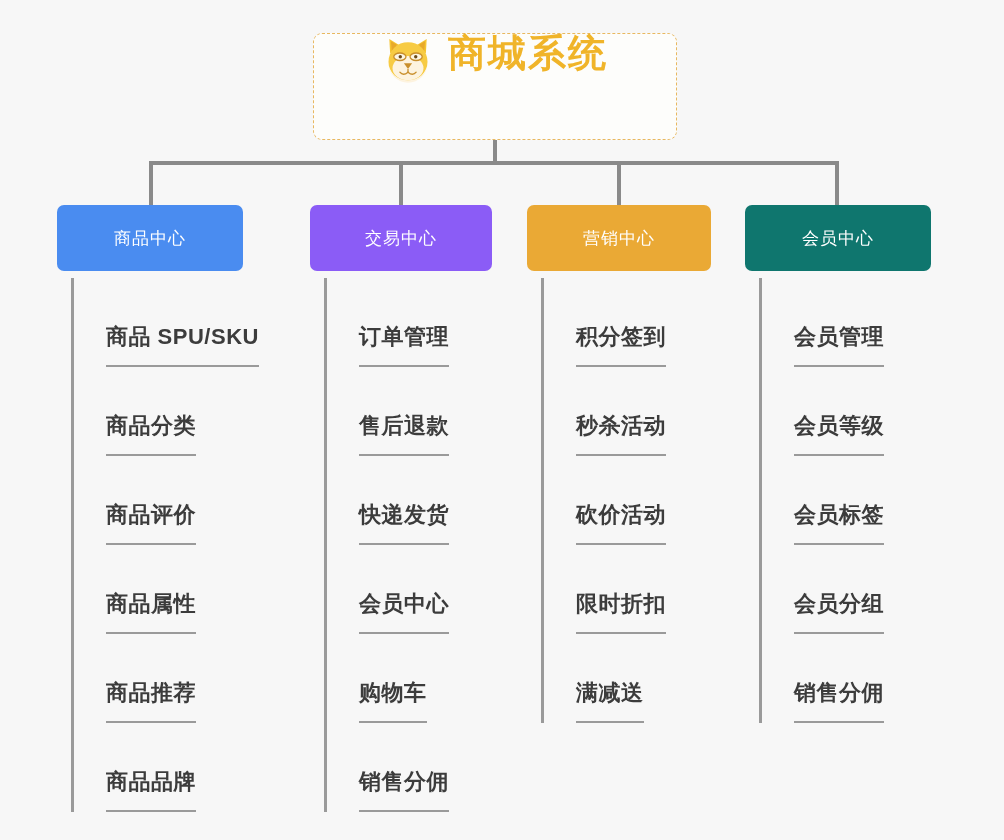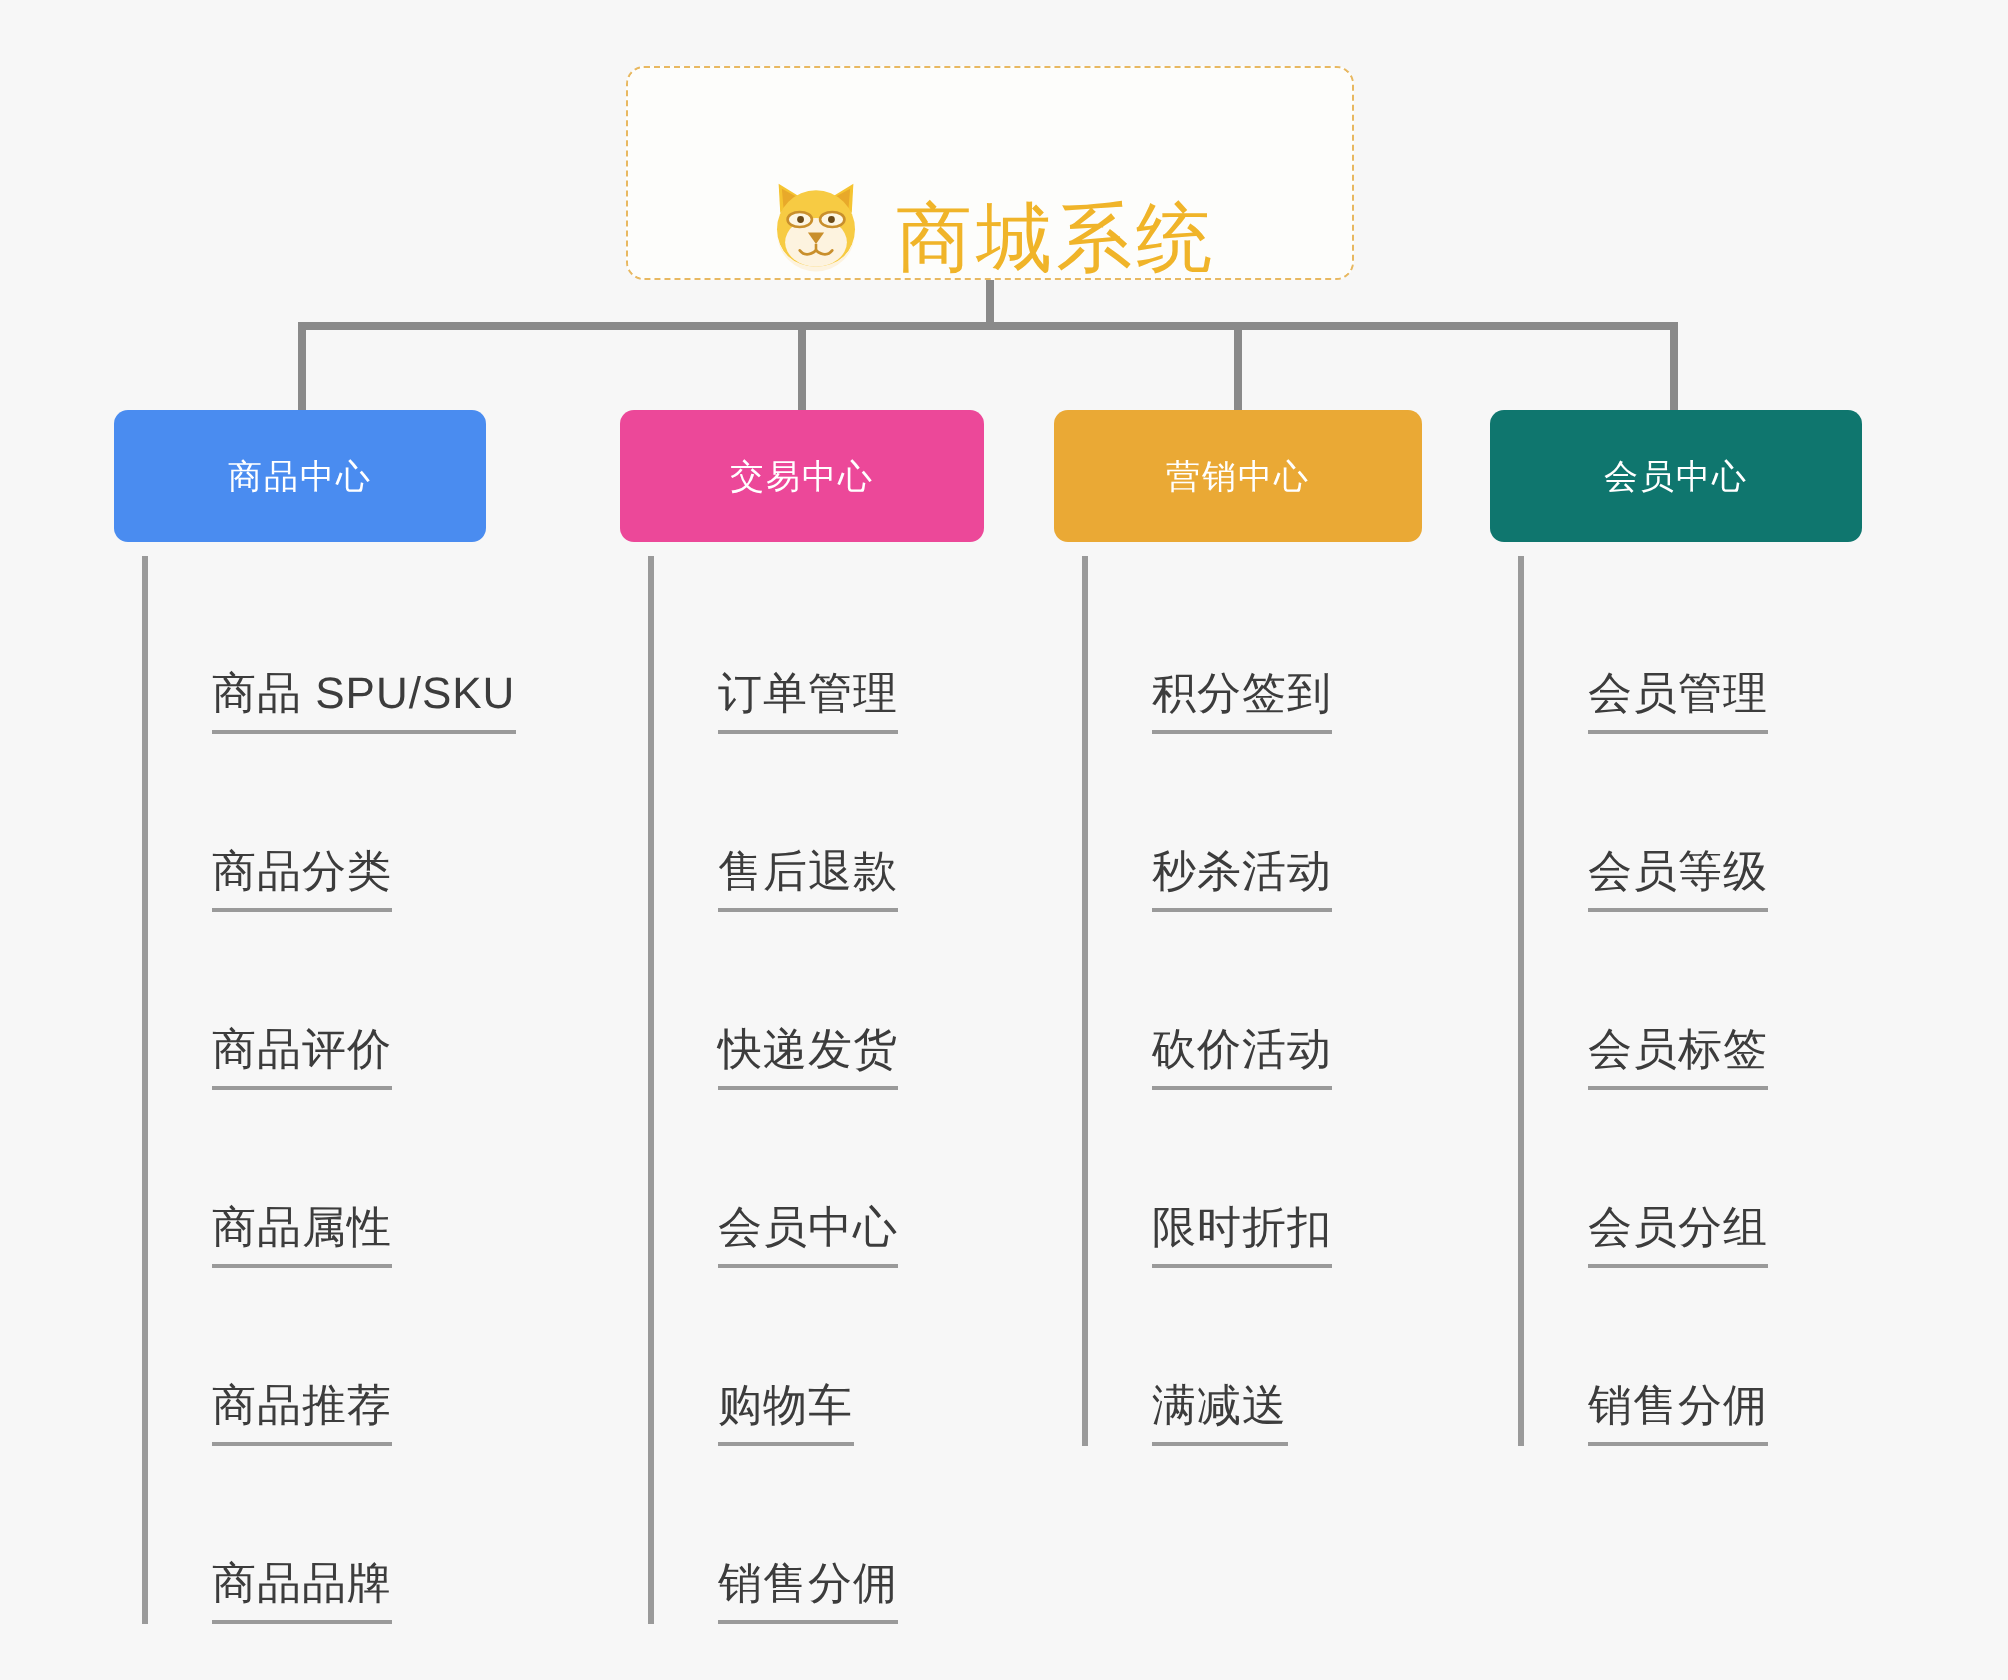--- a/index.html
+++ b/index.html
@@ -26,23 +26,24 @@
     position: absolute;
     left: 313px;
     top: 33px;
     width: 364px;
     height: 107px;
     box-sizing: border-box;
     background: #fdfdfb;
     border: 1px dashed #e8b860;
     border-radius: 9px;
     display: flex;
-    align-items: flex-end;
+    align-items: flex-start;
     justify-content: center;
     gap: 14px;
+    font-weight: bold;
   }
   .root-title {
     font-size: 38px;
     color: #f0b429;
     letter-spacing: 2px;
     line-height: 1;
     white-space: nowrap;
   }
   .shiba-icon {
     width: 52px;
@@ -94,21 +95,21 @@
     border-radius: 7px;
     display: flex;
     align-items: center;
     justify-content: center;
     color: #ffffff;
     font-size: 17px;
     letter-spacing: 1px;
     white-space: nowrap;
   }
   .cat-0 { background: #4a8cf0; }
-  .cat-1 { background: #ec4899; }
+  .cat-1 { background: #8b5cf6; }
   .cat-2 { background: #eaa935; }
   .cat-3 { background: #0f766e; align-items: center; }
 
   
   .leaf-list {
     margin-top: 7px;
     margin-left: 14px;
     border-left: 3px solid #9a9a9a;
     padding-left: 0;
   }
@@ -116,24 +117,25 @@
     height: 89px;
     display: flex;
     align-items: flex-end;
     padding-left: 32px;
     box-sizing: border-box;
   }
   .leaf-label {
     font-size: 22px;
     color: #3c3c3c;
     line-height: 1.25;
-    padding-bottom: 5px;
+    padding-bottom: 15px;
     border-bottom: 2px solid #9a9a9a;
     white-space: nowrap;
     letter-spacing: 0.5px;
+    font-weight: bold;
   }
 </style>
 </head>
 <body>
 
 <div id="mindmap">
 
   <div class="root-node">
     <svg class="shiba-icon" viewBox="0 0 64 64" aria-hidden="true">
       <path d="M9 6 L10 24 L22 14 Z" fill="#f5c431"></path>

